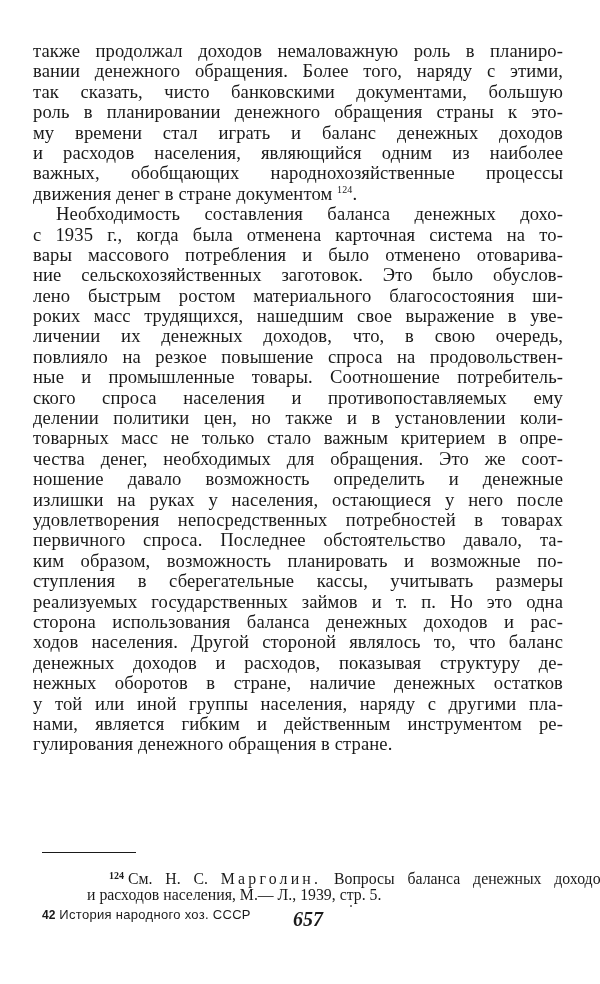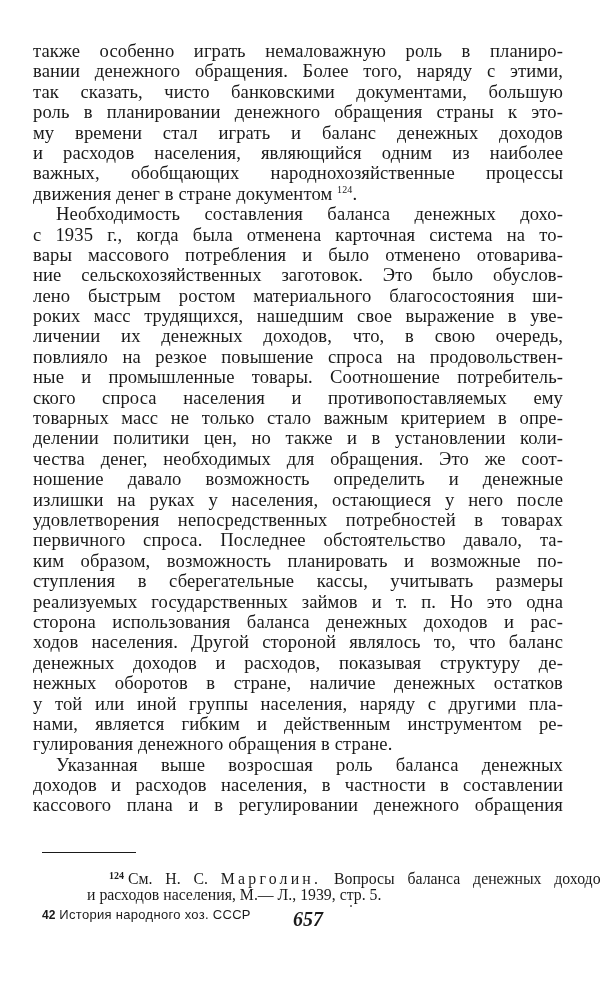--- a/index.html
+++ b/index.html
@@ -52,65 +52,60 @@
   .speck { position: absolute; left: 350px; top: 905px; width: 2px; height: 2px; background: #555; border-radius: 1px; }
 </style>
 </head>
 <body>
 
 <div class="page">
 
   <div class="body-text">
 
     <div>
-      <span class="line">также особенно играть немаловажную роль в планиро-</span>
+      <span class="line">также продолжал доходов немаловажную роль в планиро-</span>
       <span class="line">вании денежного обращения. Более того, наряду с этими,</span>
       <span class="line">так сказать, чисто банковскими документами, большую</span>
       <span class="line">роль в планировании денежного обращения страны к это-</span>
       <span class="line">му времени стал играть и баланс денежных доходов</span>
       <span class="line">и расходов населения, являющийся одним из наиболее</span>
       <span class="line">важных, обобщающих народнохозяйственные процессы</span>
       <span class="line last"><span>движения денег в стране документом</span> <sup class="fn">124</sup><span>.</span></span>
     </div>
 
     <div>
       <span class="line indent">Необходимость составления баланса денежных дохо-</span>
       <span class="line">с 1935 г., когда была отменена карточная система на то-</span>
       <span class="line">вары массового потребления и было отменено отоварива-</span>
       <span class="line">ние сельскохозяйственных заготовок. Это было обуслов-</span>
       <span class="line">лено быстрым ростом материального благосостояния ши-</span>
       <span class="line">роких масс трудящихся, нашедшим свое выражение в уве-</span>
       <span class="line">личении их денежных доходов, что, в свою очередь,</span>
       <span class="line">повлияло на резкое повышение спроса на продовольствен-</span>
       <span class="line">ные и промышленные товары. Соотношение потребитель-</span>
       <span class="line">ского спроса населения и противопоставляемых ему</span>
+      <span class="line">делении политики цен, но также и в установлении коли-</span>
       <span class="line">товарных масс не только стало важным критерием в опре-</span>
-      <span class="line">делении политики цен, но также и в установлении коли-</span>
       <span class="line">чества денег, необходимых для обращения. Это же соот-</span>
       <span class="line">ношение давало возможность определить и денежные</span>
       <span class="line">излишки на руках у населения, остающиеся у него после</span>
       <span class="line">удовлетворения непосредственных потребностей в товарах</span>
       <span class="line">первичного спроса. Последнее обстоятельство давало, та-</span>
       <span class="line">ким образом, возможность планировать и возможные по-</span>
       <span class="line">ступления в сберегательные кассы, учитывать размеры</span>
       <span class="line">реализуемых государственных займов и т. п. Но это одна</span>
       <span class="line">сторона использования баланса денежных доходов и рас-</span>
       <span class="line">ходов населения. Другой стороной являлось то, что баланс</span>
       <span class="line">денежных доходов и расходов, показывая структуру де-</span>
       <span class="line">нежных оборотов в стране, наличие денежных остатков</span>
       <span class="line">у той или иной группы населения, наряду с другими пла-</span>
       <span class="line">нами, является гибким и действенным инструментом ре-</span>
       <span class="line last">гулирования денежного обращения в стране.</span>
     </div>
 
-    <div>
-      <span class="line indent">Указанная выше возросшая роль баланса денежных</span>
-      <span class="line">доходов и расходов населения, в частности в составлении</span>
-      <span class="line">кассового плана и в регулировании денежного обращения</span>
-    </div>
   </div>
 
   <div class="fn-rule"></div>
 
   <div class="footnote">
     <span class="fn-line indent"><span class="fn-num">124</span><span>См. Н. С.</span> <span class="spaced">Марголин.</span> <span>Вопросы баланса денежных доходов</span></span>
     <span class="fn-line last">и расходов населения, М.— Л., 1939, стр. 5.</span>
   </div>
 
   <div class="footer">

